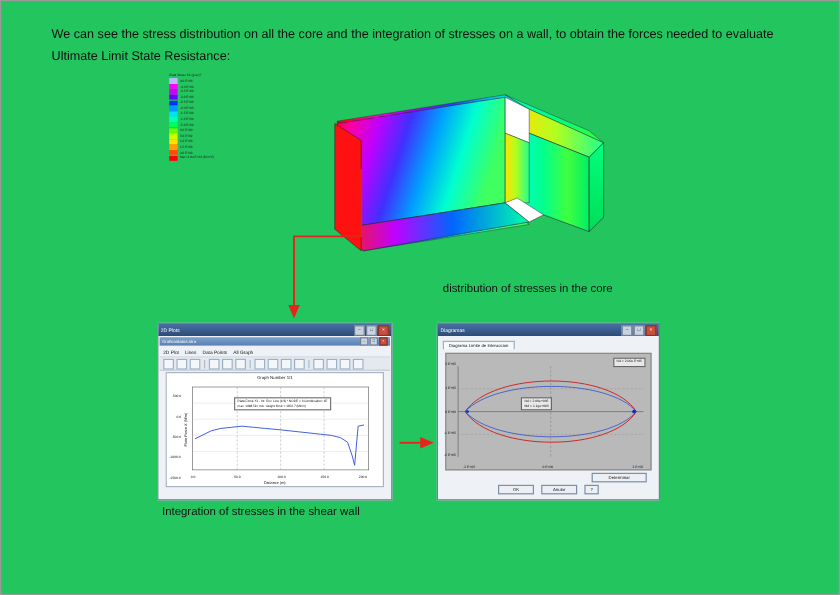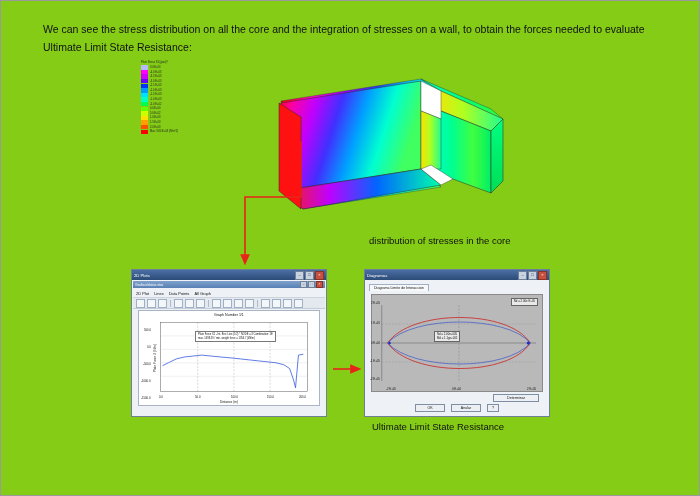--- a/index.html
+++ b/index.html
@@ -7,21 +7,21 @@
     padding: 0;
     background: #ffffff;
   }
   body {
     font-family: "Liberation Sans", sans-serif;
   }
   #page {
     position: relative;
     width: 700px;
     height: 496px;
-    background: #84cc16;
+    background: #22c55e;
     border: 1px solid #9a9a9a;
     box-sizing: border-box;
     overflow: hidden;
   }
   .intro {
     position: absolute;
     left: 42px;
     top: 20px;
     width: 620px;
     font-size: 10.5px;
@@ -461,21 +461,21 @@
         <path d="M0,0 L7,3 L0,6 z" fill="#e8241a"></path>
       </marker>
     </defs>
 
     <path d="M300,140 L300,196 L244,196 L244,262" stroke="#e8241a" stroke-width="1.6" fill="none" marker-end="url(#ah)"></path>
 
     <path d="M332,368 L358,368" stroke="#e8241a" stroke-width="1.6" fill="none" marker-end="url(#ah)"></path>
   </svg>
 
   <div class="cap cap-core">distribution of stresses in the core</div>
-  <div class="cap cap-uls">Ultimate Limit State Resistance</div>
+  <div class="cap cap-shear">Integration of stresses in the shear wall</div>
 
   <div class="win" id="win-shear">
     <div class="win-title">
       <span class="t">2D Plots</span>
       <span class="win-btns">
         <span class="win-btn">–</span>
         <span class="win-btn">□</span>
         <span class="win-btn close">×</span>
       </span>
     </div>

